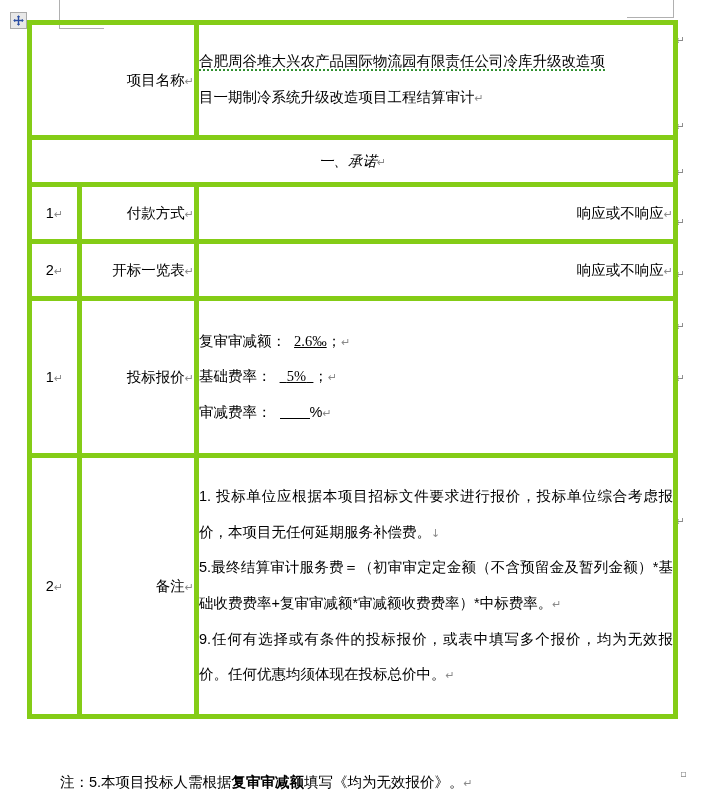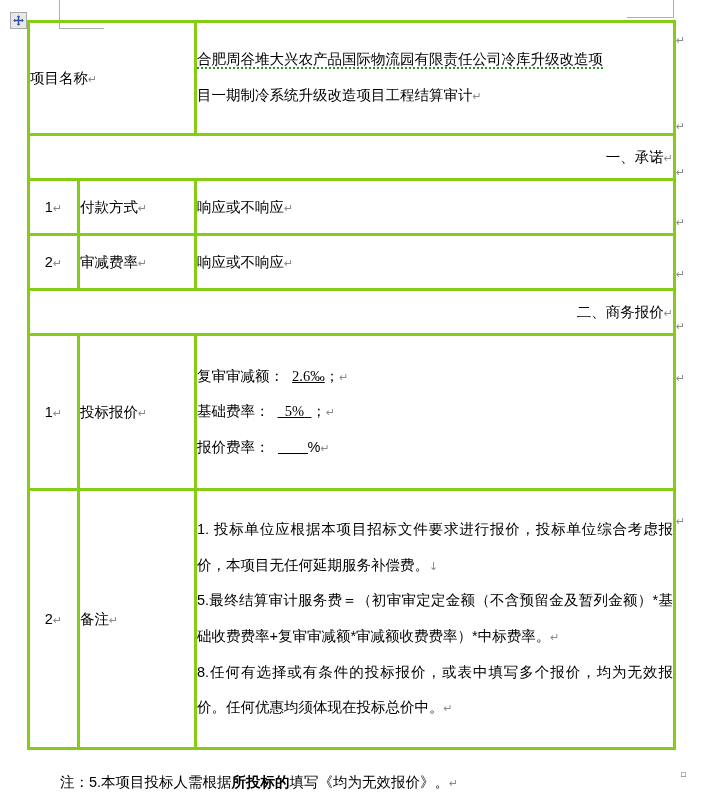--- a/index.html
+++ b/index.html
@@ -55,33 +55,33 @@
   
   .doc-table {
     position: absolute;
     left: 27px;
     top: 20px;
     width: 646px;
     border-collapse: collapse;
     table-layout: fixed;
   }
   .doc-table td {
-    border: 3px solid #84cc16;
+    border: 5px solid #84cc16;
     vertical-align: middle;
     padding: 0;
     font-size: 14.5px;
     line-height: 1.0;
   }
 
   .col-no    { width: 50px; }
   .col-label { width: 117px; }
   .col-value { width: 479px; }
 
   .cell-center {
-    text-align: left;
+    text-align: right;
   }
   .cell-pad {
     padding: 6px 10px;
   }
 
   
   .v-stack {
     padding: 10px 12px;
   }
   .v-line {
@@ -92,21 +92,22 @@
     line-height: 2.45;
     text-align: justify;
     text-justify: inter-ideograph;
   }
   .para-wrap {
     padding: 8px 10px 8px 12px;
   }
 
   .section-head {
     padding: 12px 10px 12px 14px;
-    text-align: right;
+    text-align: center;
+    font-style: italic;
   }
 
   .num-cell {
     text-align: center;
     font-size: 13.5px;
   }
 
   .underline-val {
     text-decoration: underline;
     font-family: "Liberation Serif", "DejaVu Serif", serif;
@@ -231,75 +232,70 @@
       <td class="cell-center">
         <span>响应或不响应</span><span class="pilcrow">↵</span>
       </td>
     </tr>
 
     <tr>
       <td class="num-cell" style="height:52px">
         <span>2</span><span class="pilcrow">↵</span>
       </td>
       <td class="cell-center">
-        <span>审减费率</span><span class="pilcrow">↵</span>
+        <span>开标一览表</span><span class="pilcrow">↵</span>
       </td>
       <td class="cell-center">
         <span>响应或不响应</span><span class="pilcrow">↵</span>
       </td>
     </tr>
 
-    <tr>
-      <td class="section-head" colspan="3" style="height:42px">
-        <span>二、商务报价</span><span class="pilcrow">↵</span>
-      </td>
-    </tr>
 
     <tr>
       <td class="num-cell" style="height:152px">
         <span>1</span><span class="pilcrow">↵</span>
       </td>
       <td class="cell-center">
         <span>投标报价</span><span class="pilcrow">↵</span>
       </td>
       <td class="v-stack">
         <div class="v-line">
           <span>复审审减额：</span>&nbsp;
           <span class="underline-val">2.6‰</span><span>；</span><span class="pilcrow">↵</span>
         </div>
         <div class="v-line">
           <span>基础费率：</span>&nbsp;
           <span class="underline-val">&nbsp;&nbsp;<span>5%</span>&nbsp;&nbsp;</span><span>；</span><span class="pilcrow">↵</span>
         </div>
         <div class="v-line">
-          <span>报价费率：</span>&nbsp;
+          <span>审减费率：</span>&nbsp;
           <span class="blank-underline"></span><span>%</span><span class="pilcrow">↵</span>
         </div>
       </td>
     </tr>
 
     <tr>
       <td class="num-cell" style="height:256px">
         <span>2</span><span class="pilcrow">↵</span>
       </td>
       <td class="cell-center">
         <span>备注</span><span class="pilcrow">↵</span>
       </td>
       <td class="para-wrap">
         <div class="para">
           <span>1. 投标单位应根据本项目招标文件要求进行报价，投标单位综合考虑报价，本项目无任何延期服务补偿费。</span><span class="pilcrow-soft">↓</span>
         </div>
         <div class="para">
           <span>5.最终结算审计服务费＝（初审审定定金额（不含预留金及暂列金额）*基础收费费率+复审审减额*审减额收费费率）*中标费率。</span><span class="pilcrow">↵</span>
         </div>
         <div class="para">
-          <span>8.任何有选择或有条件的投标报价，或表中填写多个报价，均为无效报价。任何优惠均须体现在投标总价中。</span><span class="pilcrow">↵</span>
+          <span>9.任何有选择或有条件的投标报价，或表中填写多个报价，均为无效报价。任何优惠均须体现在投标总价中。</span><span class="pilcrow">↵</span>
         </div>
       </td>
     </tr>
 
   </tbody>
 </table>
 
 <div class="footer-note">
-  <span>注：5.本项目投标人需根据</span><span class="bold">所投标的</span><span>填写《均为无效报价》。</span><span class="pilcrow">↵</span>
+  <span>注：5.本项目投标人需根据</span><span class="bold">复审审减额</span><span>填写《均为无效报价》。</span><span class="pilcrow">↵</span>
 </div>
 <div class="end-mark">▫</div>
 
 </body></html>

